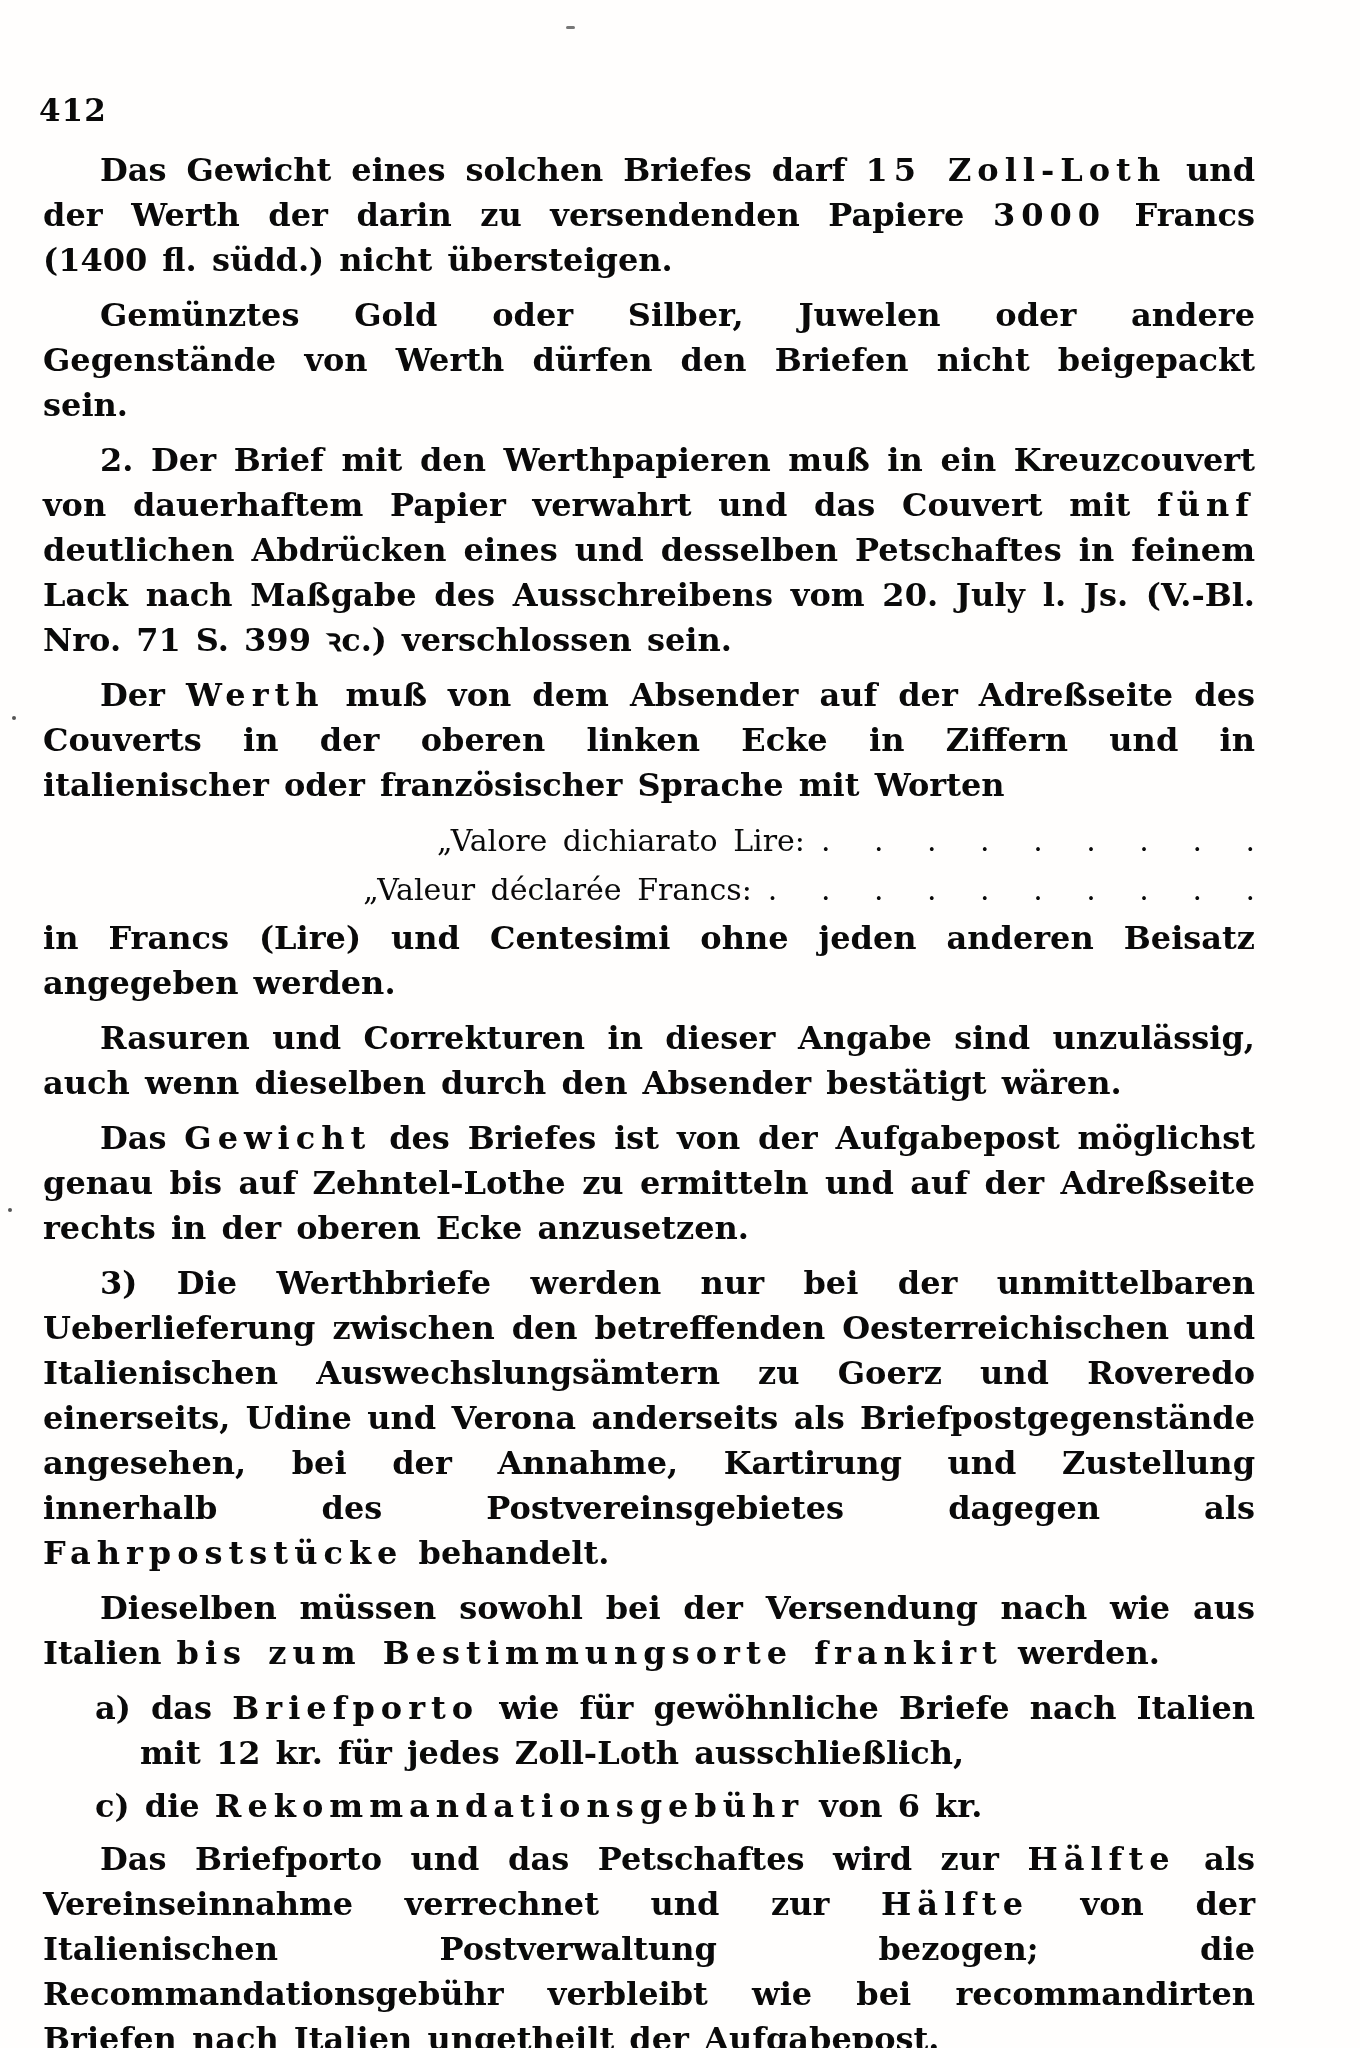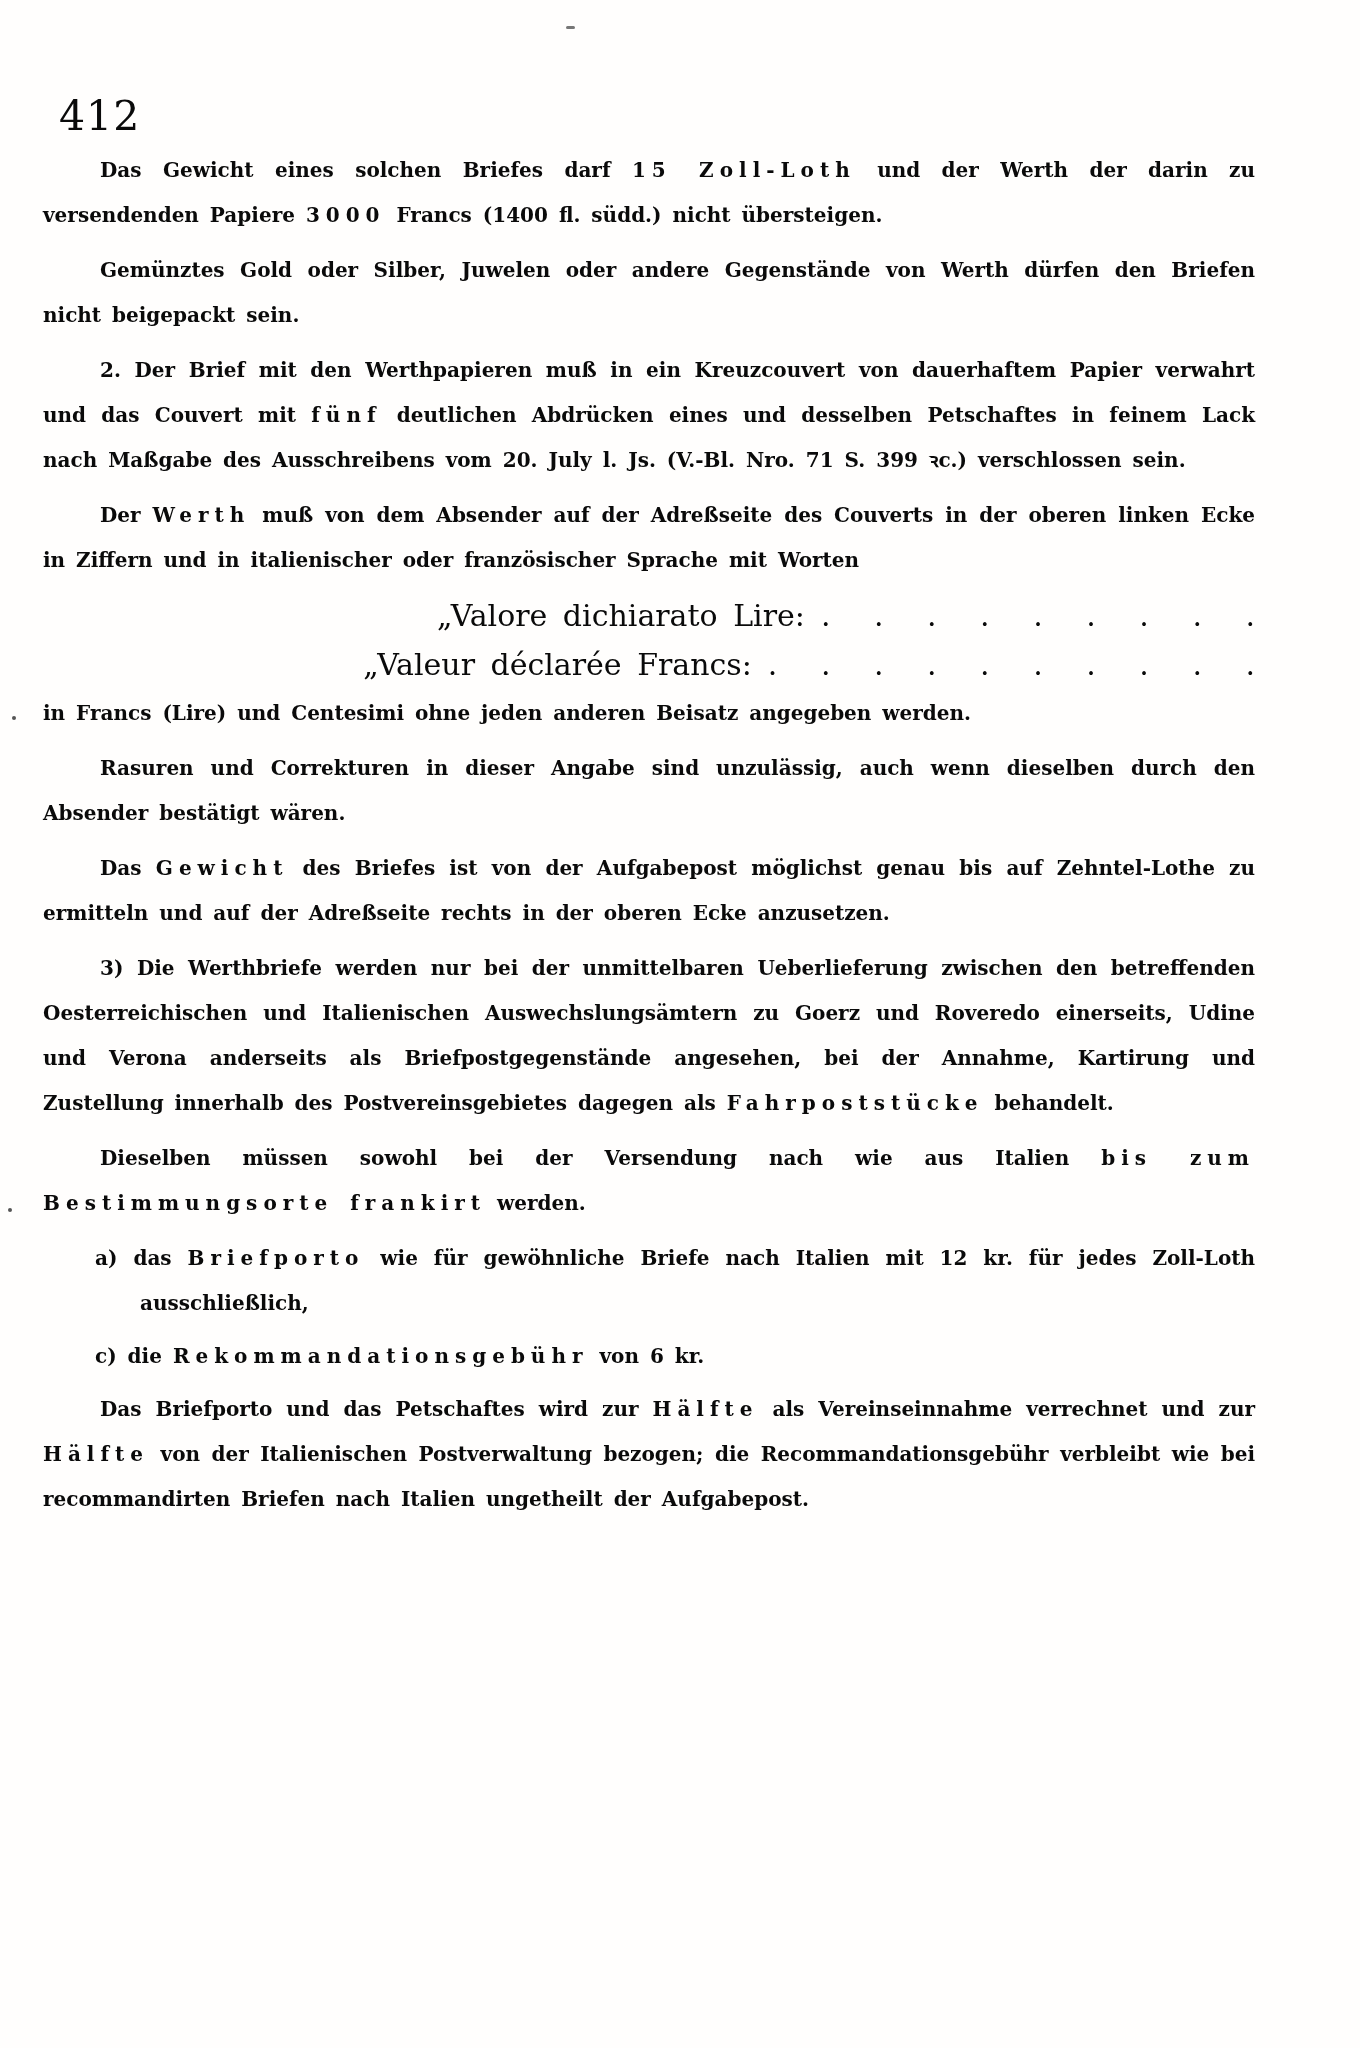--- a/index.html
+++ b/index.html
@@ -7,35 +7,35 @@
     position: relative;
     width: 1360px;
     height: 2048px;
     background: #fffefd;
     font-family: "DejaVu Serif", serif;
     color: #0a0a0a;
     overflow: hidden;
   }
   .page-number {
     position: absolute;
-    left: 59px;
+    left: 39px;
     top: 92px;
-    font-size: 41px;
-    font-weight: normal;
+    font-size: 31px;
+    font-weight: bold;
     letter-spacing: 1px;
   }
   .content {
     position: absolute;
     left: 43px;
     top: 148px;
     width: 1212px;
   }
   p.para {
     margin: 0 0 10px 0;
-    font-size: 20px;
+    font-size: 32px;
     line-height: 45px;
     font-weight: bold;
     text-align: justify;
     word-spacing: 4px;
   }
   p.para.indent { text-indent: 57px; }
   p.para.flush  { text-indent: 0; }
   p.list-item {
     padding-left: 97px;
     text-indent: -45px;

